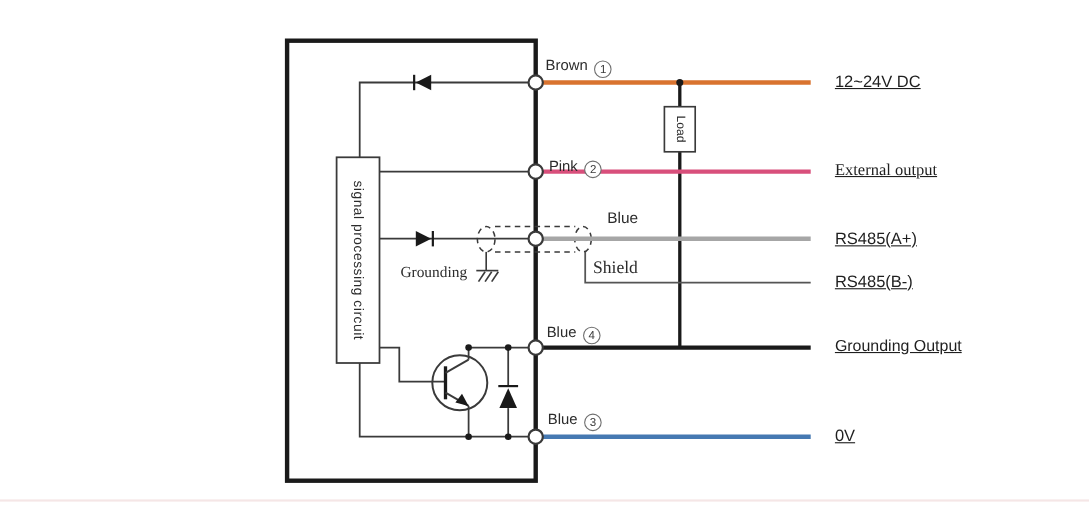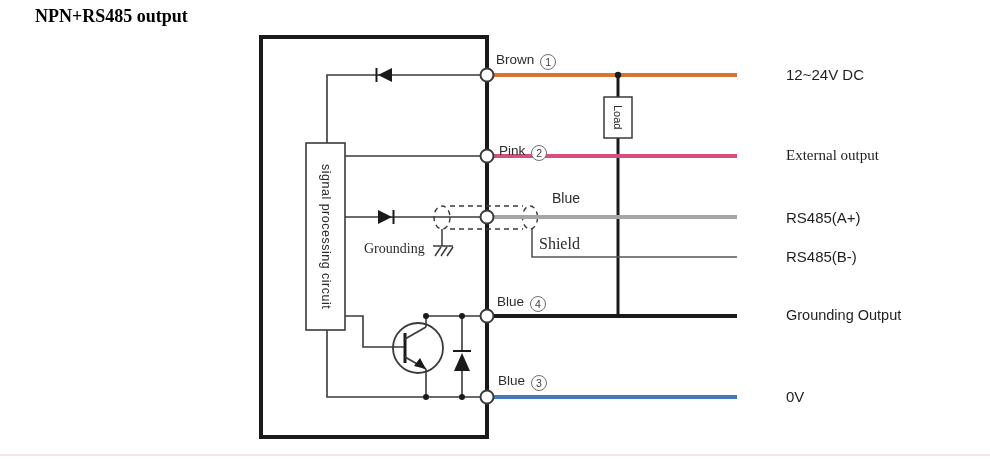--- a/index.html
+++ b/index.html
@@ -53,25 +53,26 @@
     left:306px;top:143px;width:39px;height:187px;
     font-size:12.5px;
     letter-spacing:0.5px;
   }
   .load-text{
     left:604px;top:97px;width:28px;height:41px;
     font-size:11px;
   }
   .right-label{
     position:absolute;
-    left:786px;
+    left:759px;
     color:#1f1f1f;
     font-size:15px;
     white-space:nowrap;
     line-height:1;
+    text-decoration:underline;
   }
   .bottom-divider{
     position:absolute;
     left:0;top:454px;width:990px;height:2px;
     background:#f5e6e6;
   }
 </style>
 </head>
 <body>
 
@@ -155,21 +156,20 @@
 
     <g fill="#ffffff" stroke="#3a3a3a" stroke-width="2">
       <circle cx="487" cy="75" r="6.5"></circle>
       <circle cx="487" cy="156" r="6.5"></circle>
       <circle cx="487" cy="217" r="6.5"></circle>
       <circle cx="487" cy="316" r="6.5"></circle>
       <circle cx="487" cy="397" r="6.5"></circle>
     </g>
   </svg>
 
-  <div class="title">NPN+RS485 output</div>
 
   <div class="vtext spc-text">signal processing circuit</div>
   <div class="vtext load-text">Load</div>
 
   <div class="lbl" style="left:496px;top:53px">
     <span>Brown</span><span class="circled">1</span>
   </div>
   <div class="lbl" style="left:499px;top:144px">
     <span>Pink</span><span class="circled">2</span>
   </div>

